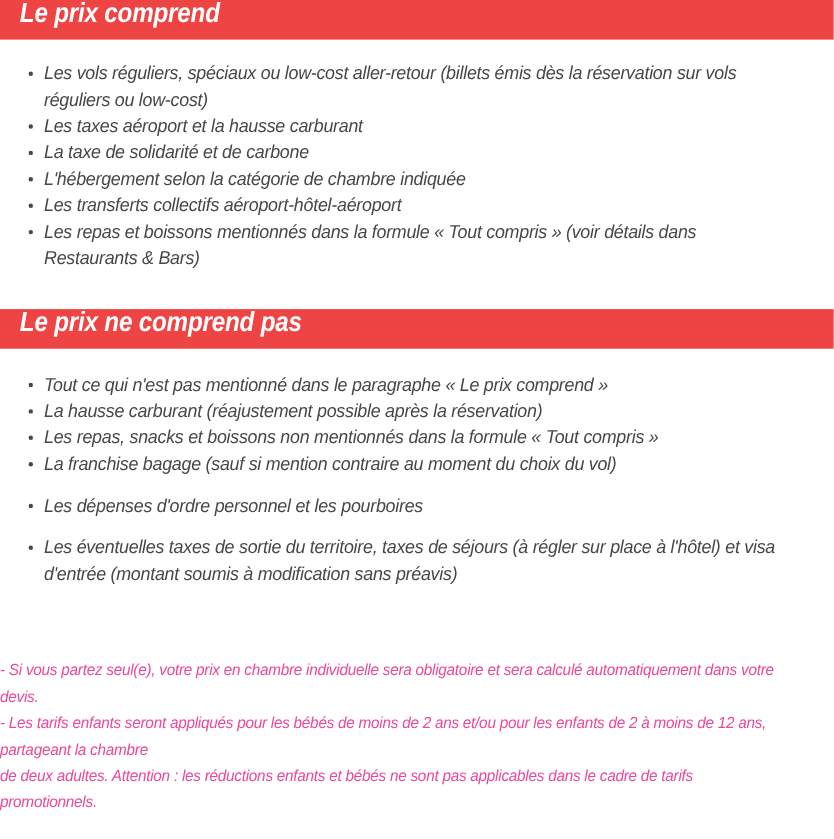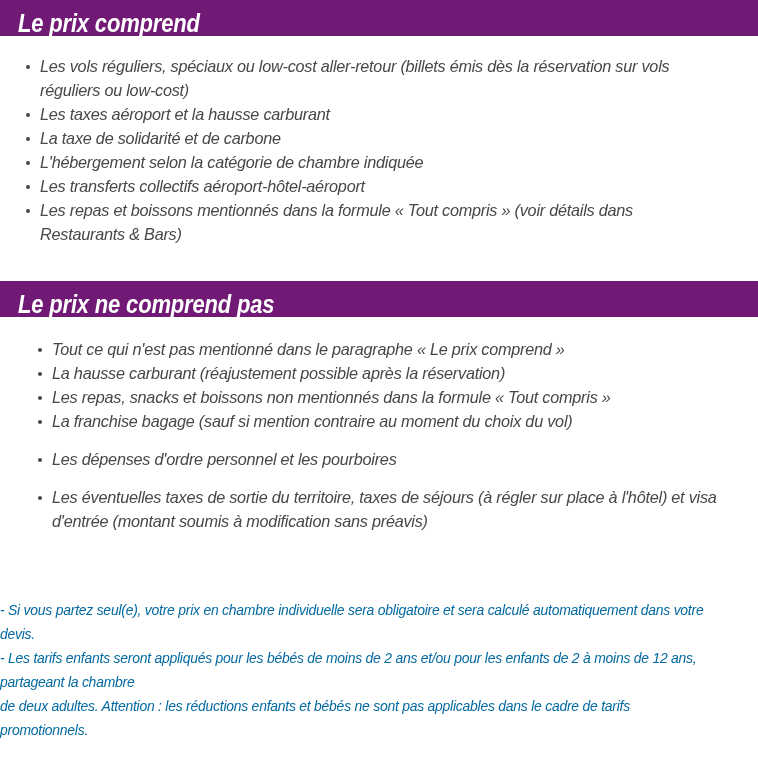--- a/index.html
+++ b/index.html
@@ -18,24 +18,24 @@
 
   .page {
     position: relative;
     width: 758px;
     height: 763px;
     box-sizing: border-box;
   }
 
   
   .section-header {
-    background: #701a75;
+    background: #ef4444;
     height: 36px;
     display: flex;
-    align-items: flex-end;
+    align-items: flex-start;
     padding: 0 0 0 18px;
     box-sizing: border-box;
   }
   .section-header .section-title {
     color: #ffffff;
     font-family: "Liberation Sans", "DejaVu Sans", sans-serif;
     font-style: italic;
     font-weight: bold;
     font-size: 25px;
     line-height: 1;
@@ -85,33 +85,33 @@
   }
 
   
   .note-block {
     padding: 0 6px 0 0;
   }
   .note-line {
     font-style: italic;
     font-size: 14.6px;
     line-height: 24px;
-    color: #0369a1;
+    color: #ec4899;
     letter-spacing: -0.25px;
     margin: 0;
   }
   .note-line > span {
     display: block;
     transform: scaleX(0.955);
     transform-origin: left top;
   }
 
   
   .list-area-1 { padding-top: 19px; }
-  .list-area-2 { padding-top: 21px; margin-left: 12px; }
+  .list-area-2 { padding-top: 21px; }
   .gap-after-1 { height: 34px; }
   .gap-after-2 { height: 44px; }
   .note-area   { padding-top: 20px; }
 </style>
 </head>
 <body>
 
 <div class="page">
 
   <div class="section">

